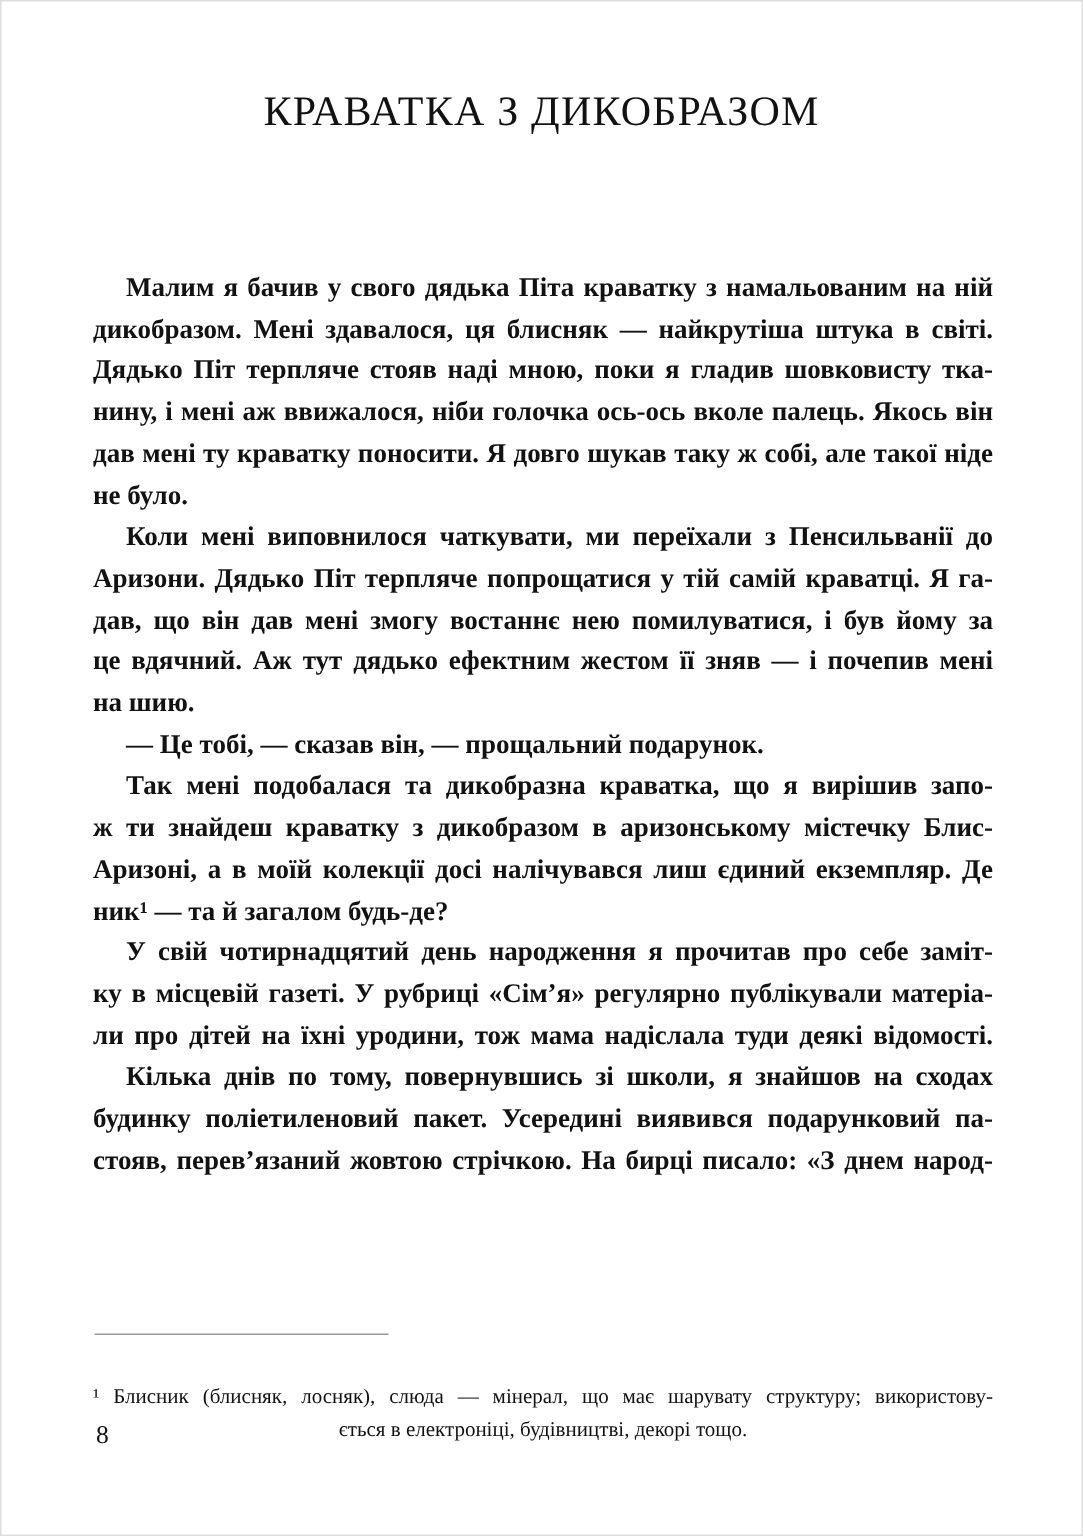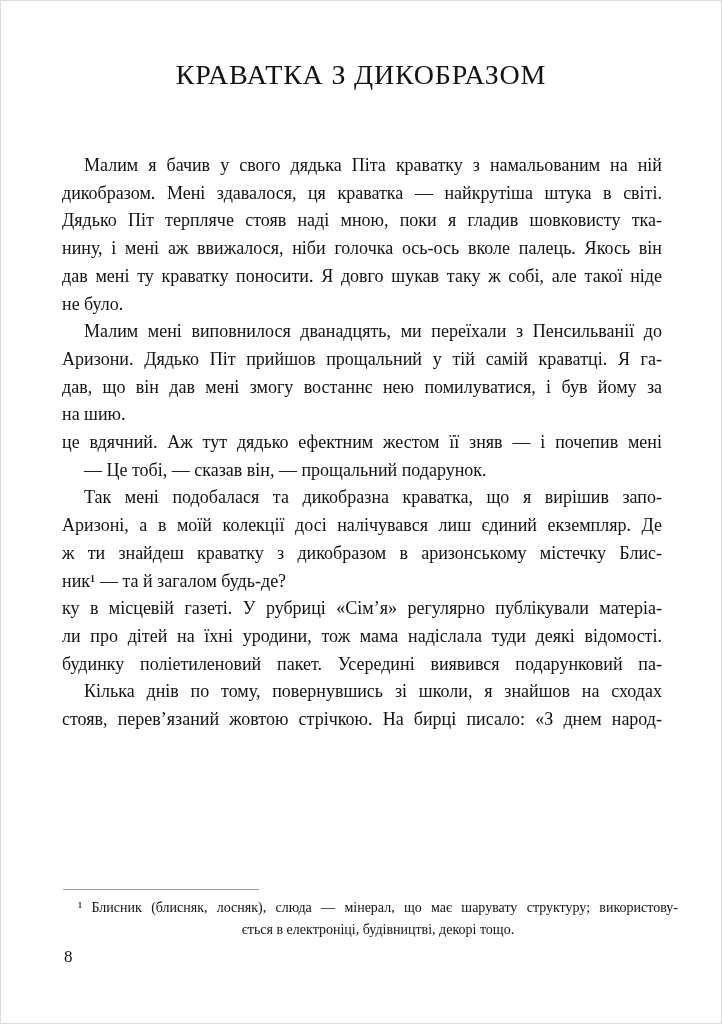--- a/index.html
+++ b/index.html
@@ -22,22 +22,23 @@
     margin: 58px 0 0 0;
     font-size: 28px;
     font-weight: 400;
     text-align: center;
     letter-spacing: 0.8px;
     color: #121212;
   }
   .text-block {
     position: absolute;
     left: 61px;
-    top: 151px;
+    top: 177px;
     width: 600px;
+    font-weight: bold;
   }
   .paragraph {
     margin: 0;
   }
   .line {
     font-size: 18px;
     line-height: 27.7px;
     white-space: normal;
     text-align: left;
   }
@@ -52,23 +53,22 @@
     position: absolute;
     left: 62px;
     top: 888px;
     width: 196px;
     height: 0;
     border-top: 1px solid #9a9a9a;
   }
   .footnote {
     position: absolute;
     left: 61px;
-    top: 896px;
+    top: 920px;
     width: 600px;
-    margin-left: 16px;
   }
   .footnote .line {
     font-size: 14px;
     line-height: 21.5px;
     text-align: center;
   }
   .page-number {
     position: absolute;
     left: 63px;
     top: 946px;
@@ -79,49 +79,50 @@
 </head>
 <body>
 
 <div class="page">
 
   <h1 class="title">КРАВАТКА З ДИКОБРАЗОМ</h1>
 
   <div class="text-block">
     <div class="paragraph">
         <div class="line indent just">Малим я бачив у свого дядька Піта краватку з намальованим на ній</div>
-        <div class="line just">дикобразом. Мені здавалося, ця краватка — найкрутіша штука в світі.</div>
+        <div class="line just">дикобразом. Мені здавалося, ця блисняк — найкрутіша штука в світі.</div>
         <div class="line just">Дядько Піт терпляче стояв наді мною, поки я гладив шовковисту тка-</div>
         <div class="line just">нину, і мені аж ввижалося, ніби голочка ось-ось вколе палець. Якось він</div>
         <div class="line just">дав мені ту краватку поносити. Я довго шукав таку ж собі, але такої ніде</div>
         <div class="line">не було.</div>
       </div>
     <div class="paragraph">
-        <div class="line indent just">Малим мені виповнилося дванадцять, ми переїхали з Пенсильванії до</div>
-        <div class="line just">Аризони. Дядько Піт прийшов прощальний у тій самій краватці. Я га-</div>
+        <div class="line indent just">Коли мені виповнилося чаткувати, ми переїхали з Пенсильванії до</div>
+        <div class="line just">Аризони. Дядько Піт терпляче попрощатися у тій самій краватці. Я га-</div>
         <div class="line just">дав, що він дав мені змогу востаннє нею помилуватися, і був йому за</div>
+        <div class="line just">це вдячний. Аж тут дядько ефектним жестом її зняв — і почепив мені</div>
         <div class="line">на шию.</div>
-        <div class="line just">це вдячний. Аж тут дядько ефектним жестом її зняв — і почепив мені</div>
       </div>
     <div class="paragraph">
         <div class="line indent">— Це тобі, — сказав він, — прощальний подарунок.</div>
       </div>
     <div class="paragraph">
         <div class="line indent just">Так мені подобалася та дикобразна краватка, що я вирішив запо-</div>
+        <div class="line just">ж ти знайдеш краватку з дикобразом в аризонському містечку Блис-</div>
         <div class="line just">Аризоні, а в моїй колекції досі налічувався лиш єдиний екземпляр. Де</div>
-        <div class="line just">ж ти знайдеш краватку з дикобразом в аризонському містечку Блис-</div>
         <div class="line">ник¹ — та й загалом будь-де?</div>
       </div>
     <div class="paragraph">
+        <div class="line indent just">У свій чотирнадцятий день народження я прочитав про себе заміт-</div>
         <div class="line just">ку в місцевій газеті. У рубриці «Сім’я» регулярно публікували матеріа-</div>
         <div class="line just">ли про дітей на їхні уродини, тож мама надіслала туди деякі відомості.</div>
       </div>
     <div class="paragraph">
+        <div class="line indent just">Кілька днів по тому, повернувшись зі школи, я знайшов на сходах</div>
         <div class="line just">будинку поліетиленовий пакет. Усередині виявився подарунковий па-</div>
-        <div class="line indent just">Кілька днів по тому, повернувшись зі школи, я знайшов на сходах</div>
         <div class="line just">стояв, перев’язаний жовтою стрічкою. На бирці писало: «З днем народ-</div>
       </div>
   </div>
 
   <div class="footnote-rule"></div>
 
   <div class="footnote">
       <div class="line just">¹ Блисник (блисняк, лосняк), слюда — мінерал, що має шарувату структуру; використову-</div>
       <div class="line">ється в електроніці, будівництві, декорі тощо.</div>
     </div>

